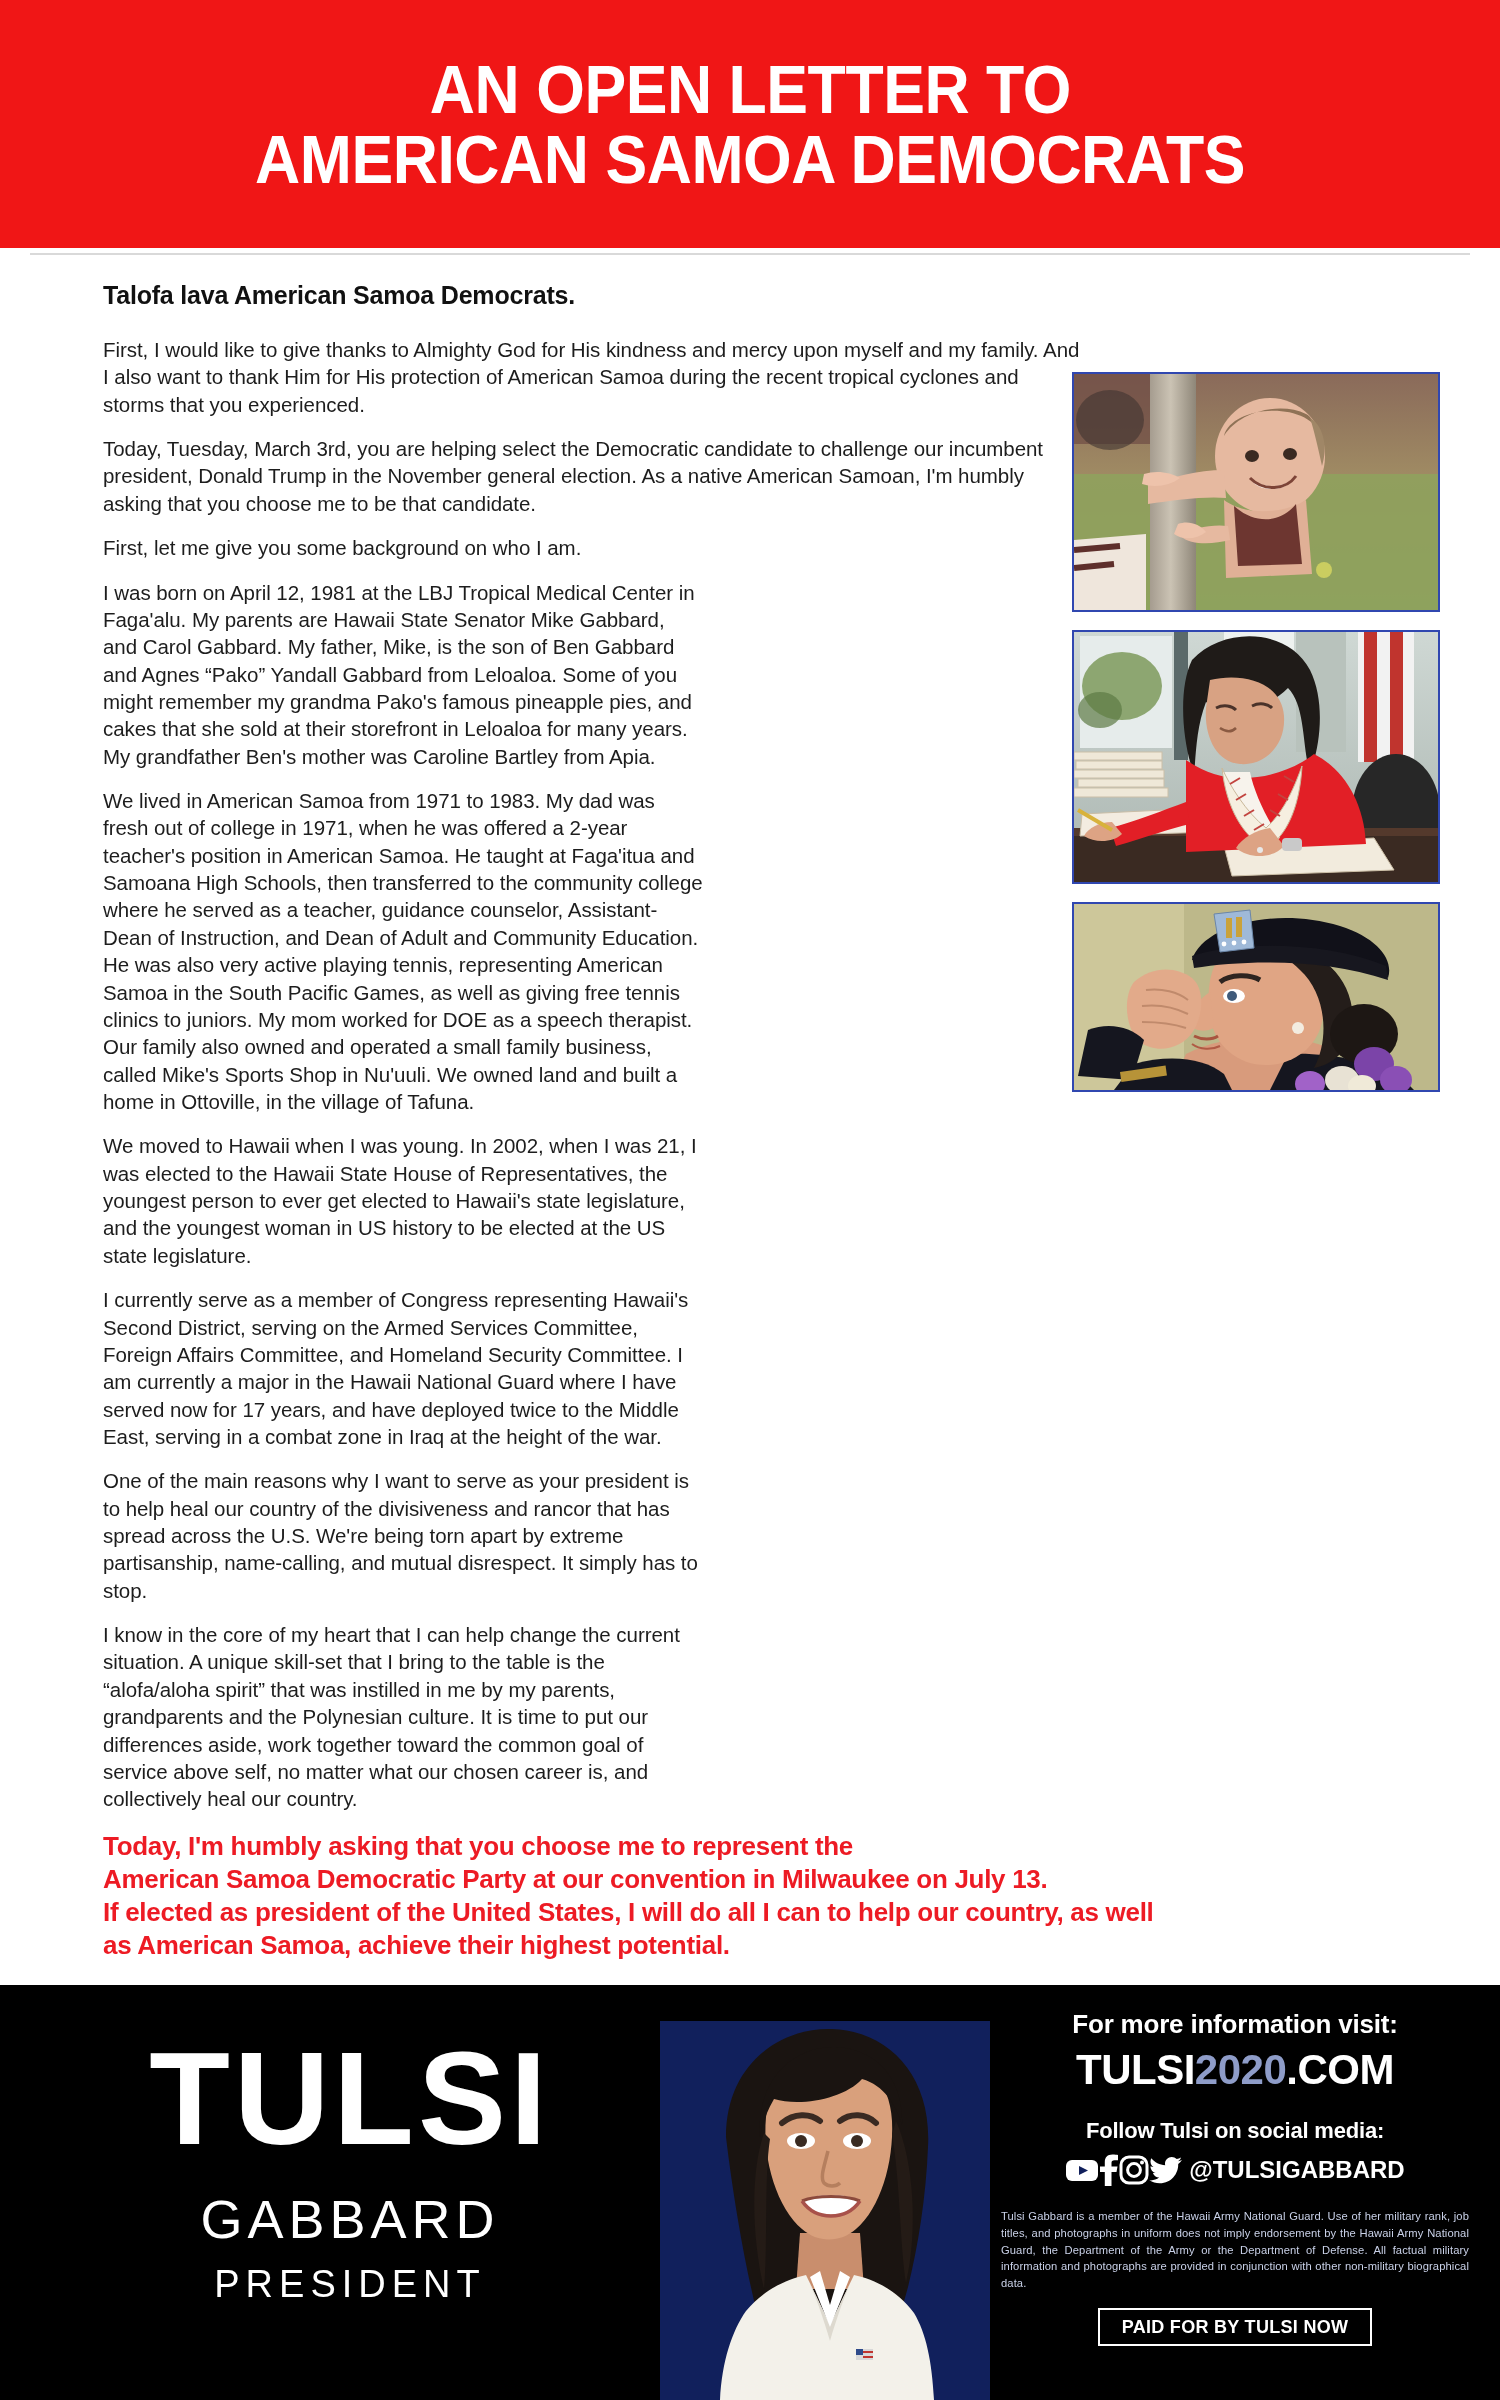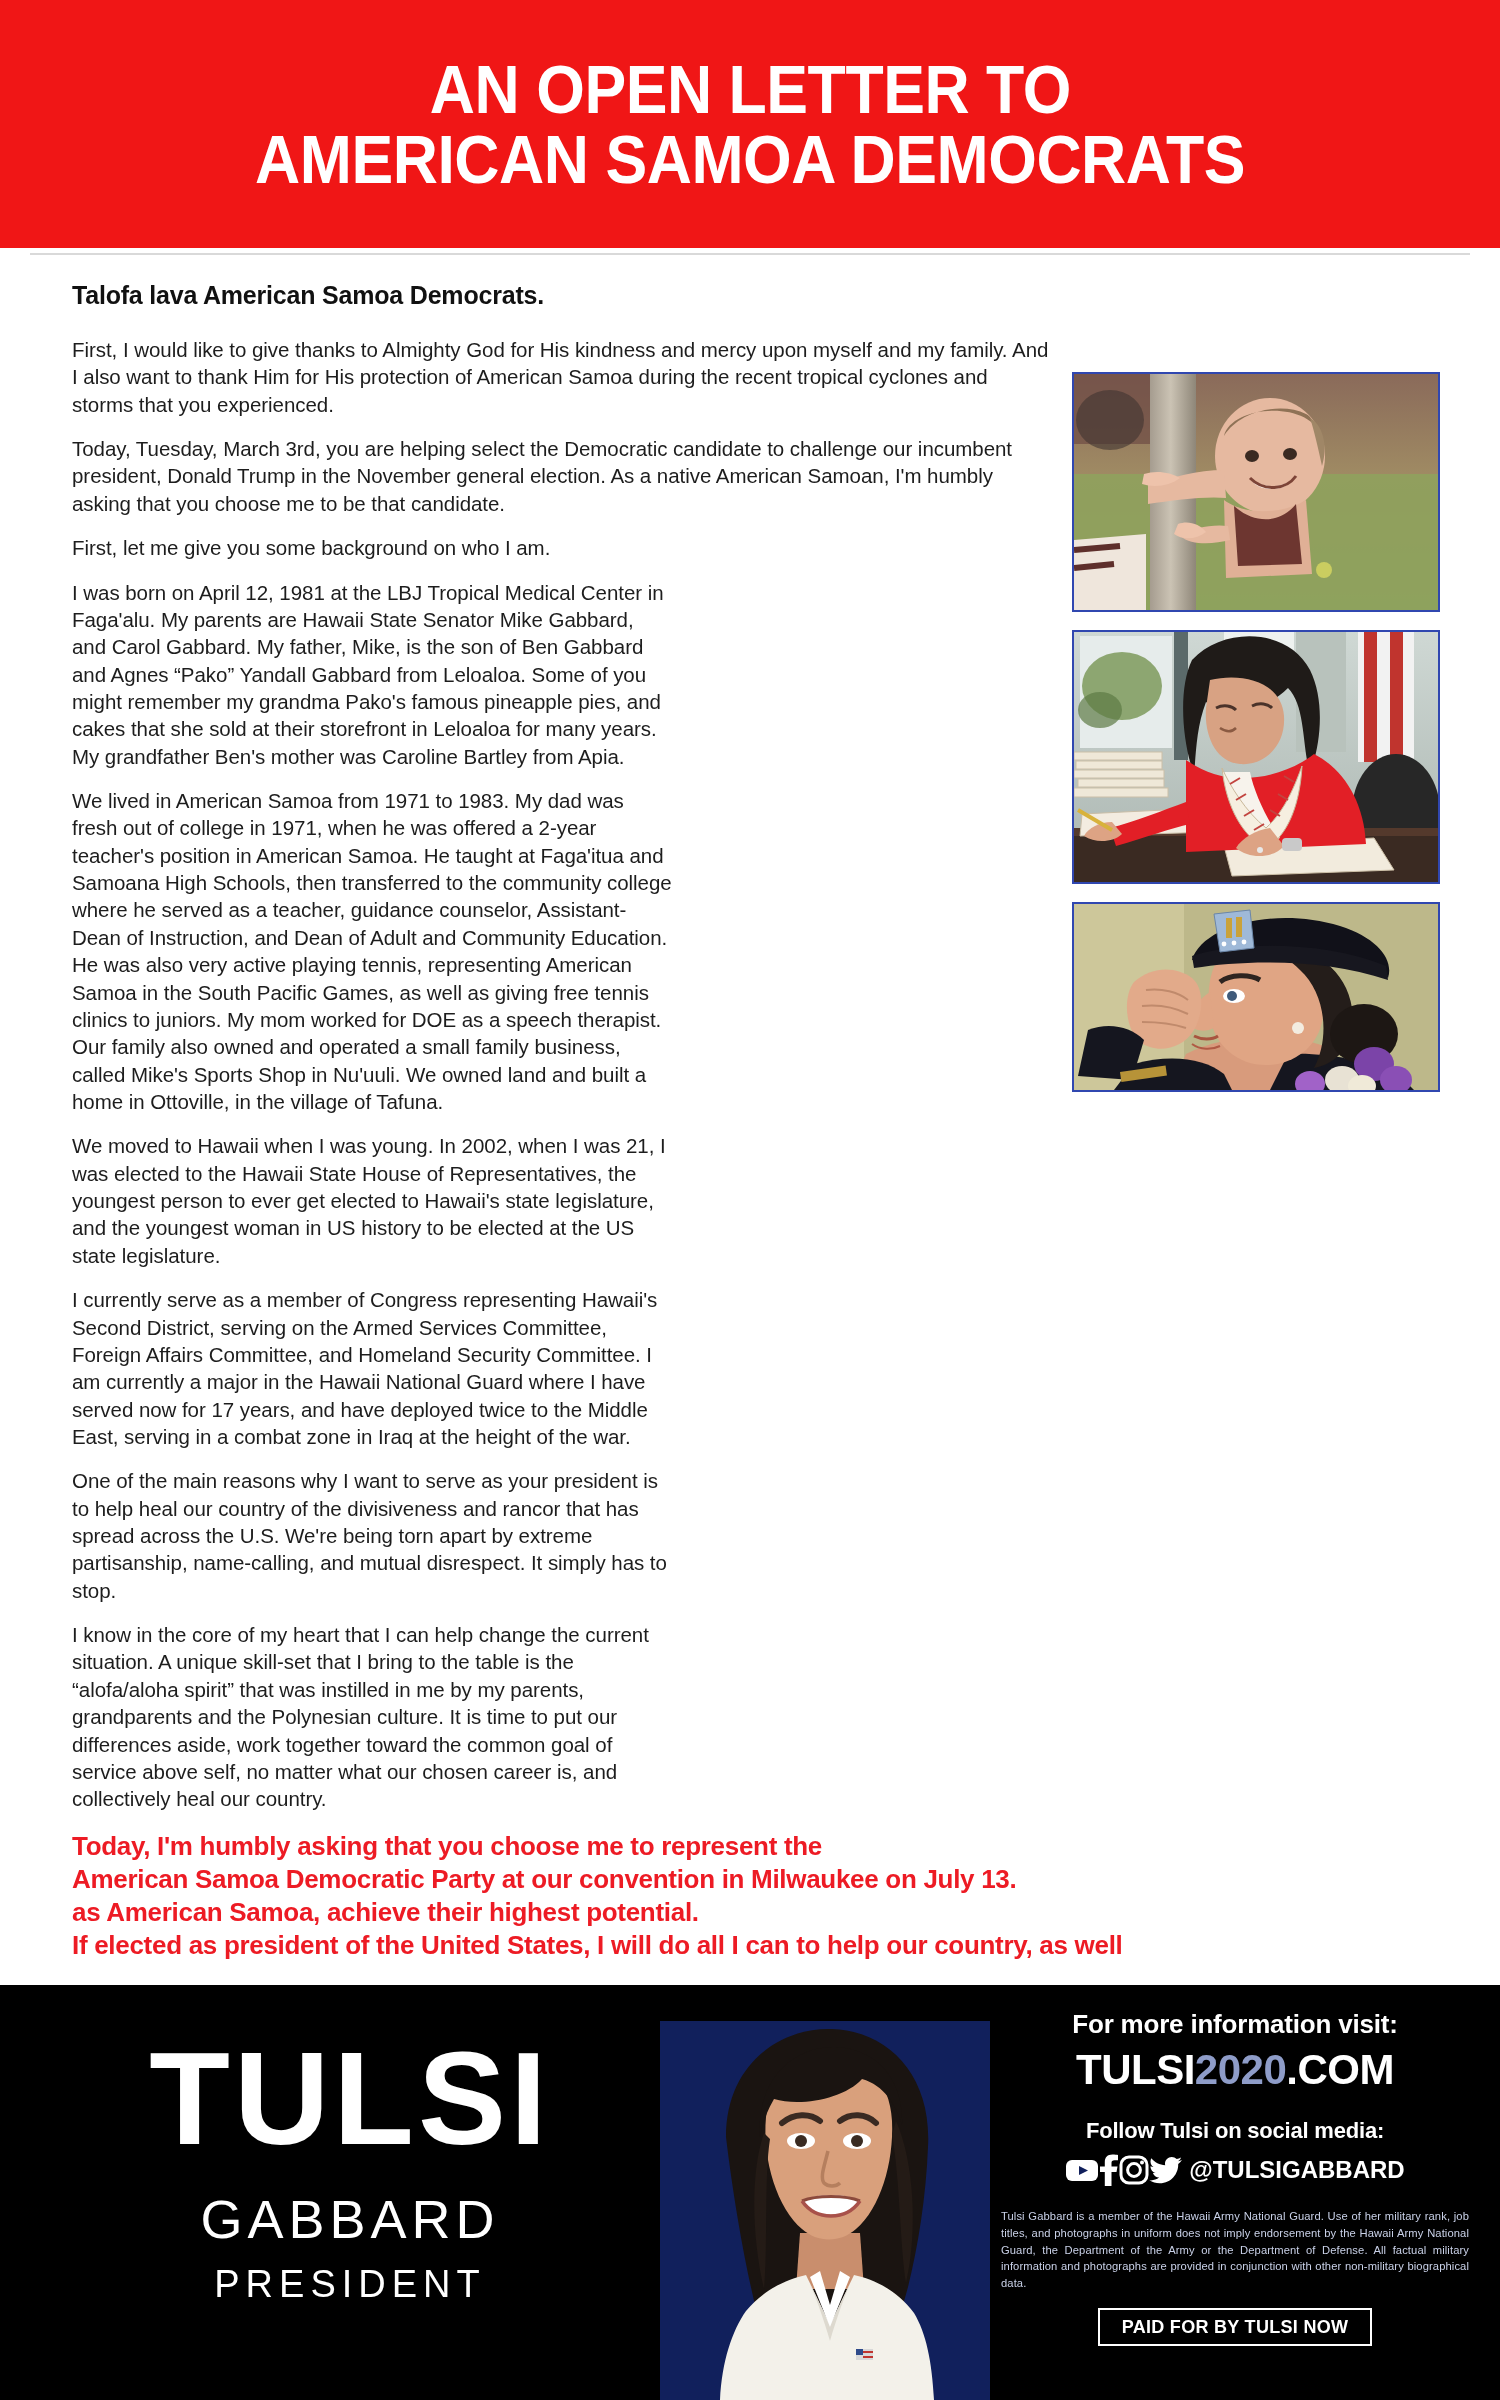--- a/index.html
+++ b/index.html
@@ -50,21 +50,21 @@
   .thin-rule {
     width: 1440px;
     margin: 0 auto;
     height: 2px;
     background: #d9d9d9;
   }
 
   
   .letter {
     position: relative;
-    padding: 26px 88px 0 72px;
+    padding: 26px 88px 0 103px;
     box-sizing: border-box;
     width: 1500px;
   }
   .salutation {
     font-size: 25px;
     font-weight: bold;
     letter-spacing: -0.2px;
     margin: 0 0 26px 0;
     color: #111111;
   }
@@ -264,22 +264,22 @@
     <p class="body-para narrow">We lived in American Samoa from 1971 to 1983. My dad was fresh out of college in 1971, when he was offered a 2-year teacher's position in American Samoa. He taught at Faga'itua and Samoana High Schools, then transferred to the community college where he served as a teacher, guidance counselor, Assistant-Dean of Instruction, and Dean of Adult and Community Education. He was also very active playing tennis, representing American Samoa in the South Pacific Games, as well as giving free tennis clinics to juniors. My mom worked for DOE as a speech therapist. Our family also owned and operated a small family business, called Mike's Sports Shop in Nu'uuli. We owned land and built a home in Ottoville, in the village of Tafuna.</p>
     <p class="body-para narrow">We moved to Hawaii when I was young. In 2002, when I was 21, I was elected to the Hawaii State House of Representatives, the youngest person to ever get elected to Hawaii's state legislature, and the youngest woman in US history to be elected at the US state legislature.</p>
     <p class="body-para narrow">I currently serve as a member of Congress representing Hawaii's Second District, serving on the Armed Services Committee, Foreign Affairs Committee, and Homeland Security Committee. I am currently a major in the Hawaii National Guard where I have served now for 17 years, and have deployed twice to the Middle East, serving in a combat zone in Iraq at the height of the war.</p>
     <p class="body-para narrow">One of the main reasons why I want to serve as your president is to help heal our country of the divisiveness and rancor that has spread across the U.S. We're being torn apart by extreme partisanship, name-calling, and mutual disrespect. It simply has to stop.</p>
     <p class="body-para narrow">I know in the core of my heart that I can help change the current situation. A unique skill-set that I bring to the table is the “alofa/aloha spirit” that was instilled in me by my parents, grandparents and the Polynesian culture. It is time to put our differences aside, work together toward the common goal of service above self, no matter what our chosen career is, and collectively heal our country.</p>
   </div>
 
   <div class="cta">
     <div>Today, I'm humbly asking that you choose me to represent the</div>
     <div>American Samoa Democratic Party at our convention in Milwaukee on July 13.</div>
+    <div>If elected as president of the United States, I will do all I can to help our country, as well</div>
     <div>as American Samoa, achieve their highest potential.</div>
-    <div>If elected as president of the United States, I will do all I can to help our country, as well</div>
   </div>
 
   <div class="closing">Fa'afetai tele. Soifua manuia!</div>
 
   <div class="signature-wrap">
     <svg width="230" height="92" viewBox="0 0 230 92">
       <g fill="none" stroke="#0d0d0d" stroke-linecap="round" stroke-linejoin="round">
 
         <path d="M6 30 C 30 22, 62 12, 92 7 C 104 5, 112 6, 112 11" stroke-width="7"></path>
 

